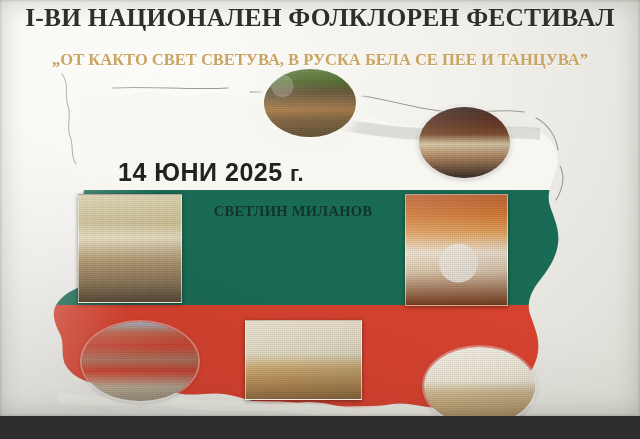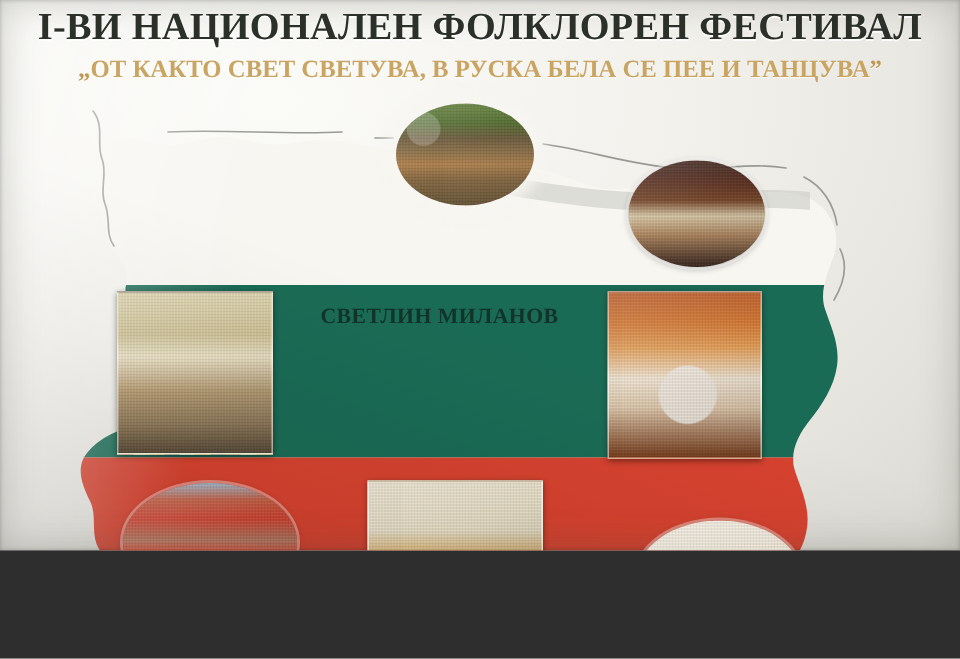--- a/index.html
+++ b/index.html
@@ -1,21 +1,21 @@
 <!DOCTYPE html>
 <html><head>
 <meta charset="utf-8">
 <style>
   html, body {
     margin: 0; padding: 0;
     background: #2e2e2e;
   }
   #poster {
     position: relative;
-    width: 640px; height: 367px;
+    width: 640px; height: 416px;
     overflow: hidden;
     font-family: "Liberation Serif", serif;
     background: #e9e8e3;
   }
   
   .paper {
     position: absolute; inset: 0;
     background:
       radial-gradient(ellipse at 28% 18%, #fbfbf8 0%, #f2f1ec 42%, #e4e3dd 78%, #d9d8d1 100%);
   }
@@ -43,21 +43,21 @@
   .title-main {
     font-family: "Liberation Serif", serif;
     font-weight: bold;
     font-size: 25.5px;
     letter-spacing: 0.2px;
     color: #2b3129;
     white-space: nowrap;
     text-shadow: 0 1px 0 rgba(255,255,255,0.8);
   }
   .title-sub {
-    margin-top: 3px;
+    margin-top: 17px;
     font-family: "Liberation Serif", serif;
     font-weight: bold;
     font-size: 16.5px;
     color: #c9a462;
     white-space: nowrap;
     text-shadow: 0 1px 0 rgba(255,255,255,0.65);
   }
   .title-sub .q { color: #bf9a57; }
 
   
@@ -330,20 +330,21 @@
   <div class="photo oval" id="ph-choir">
     <div class="grain"></div>
     <div class="sheen"></div>
   </div>
 
   <div class="titlewrap">
     <div class="title-main">I-ВИ НАЦИОНАЛЕН ФОЛКЛОРЕН ФЕСТИВАЛ</div>
     <div class="title-sub"><span class="q">„</span><span>ОТ КАКТО СВЕТ СВЕТУВА, В РУСКА БЕЛА СЕ ПЕЕ И ТАНЦУВА</span><span class="q">”</span></div>
   </div>
 
+  <div class="date-line"><span class="dnum">14</span>&nbsp;<span>ЮНИ</span>&nbsp;<span class="dyr">2025</span>&nbsp;<span class="dsuf">г.</span></div>
 
   <div class="guest">
     <div>СВЕТЛИН МИЛАНОВ</div>
   </div>
 
   <div class="paper-shade"></div>
   <div class="edge-shadow"></div>
 </div>
 
 </body></html>

